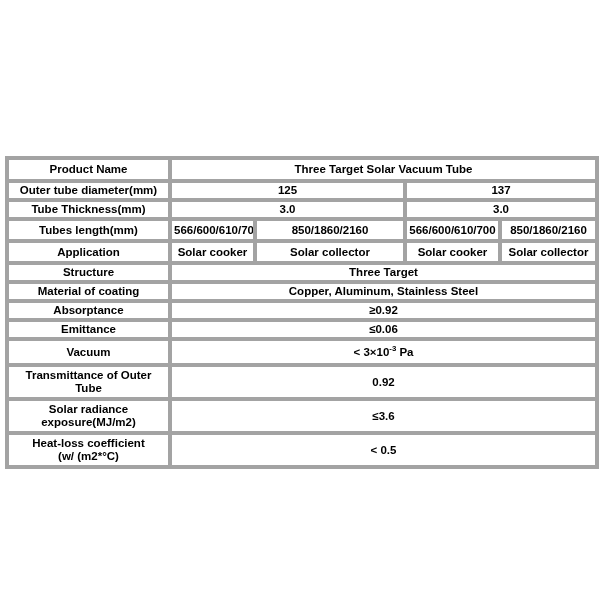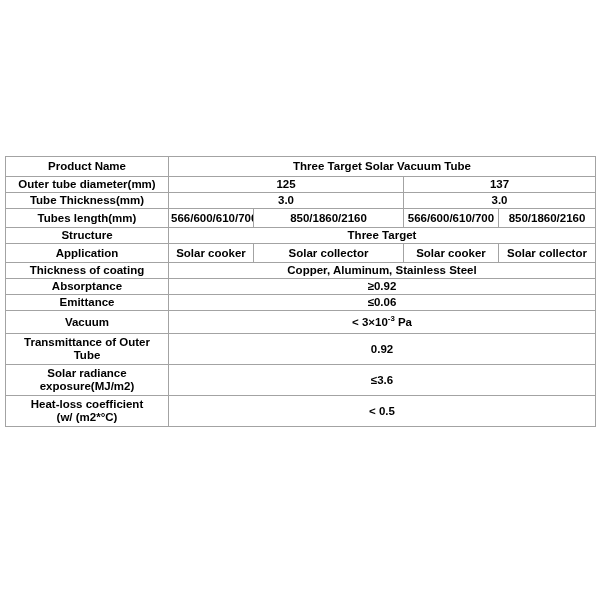--- a/index.html
+++ b/index.html
@@ -22,21 +22,21 @@
   }
 
   table.spec {
     border-collapse: collapse;
     table-layout: fixed;
     width: 590px;
     background: #ffffff;
   }
 
   table.spec td {
-    border: 1px solid #a3a3a3;
+    border: 4px solid #a3a3a3;
     color: #000000;
     text-align: center;
     vertical-align: middle;
     padding: 0px 2px;
     line-height: 1.12;
     font-size: 11.5px;
     white-space: nowrap;
     overflow: hidden;
   }
 
@@ -101,35 +101,35 @@
 
       <tr>
         <td class="lbl" style="height:18px">Tubes length(mm)</td>
         <td class="val small">566/600/610/700</td>
         <td class="val">850/1860/2160</td>
         <td class="val small">566/600/610/700</td>
         <td class="val">850/1860/2160</td>
       </tr>
 
       <tr>
-        <td class="lbl" style="height:15px">Structure</td>
-        <td class="val" colspan="4">Three Target</td>
-      </tr>
-
-      <tr>
         <td class="lbl" style="height:18px">Application</td>
         <td class="val">Solar cooker</td>
         <td class="val">Solar collector</td>
         <td class="val">Solar cooker</td>
         <td class="val">Solar collector</td>
       </tr>
 
+      <tr>
+        <td class="lbl" style="height:15px">Structure</td>
+        <td class="val" colspan="4">Three Target</td>
+      </tr>
+
 
       <tr>
-        <td class="lbl" style="height:15px">Thickness of coating</td>
+        <td class="lbl" style="height:15px">Material of coating</td>
         <td class="val" colspan="4">Copper, Aluminum, Stainless Steel</td>
       </tr>
 
       <tr>
         <td class="lbl" style="height:15px">Absorptance</td>
         <td class="val" colspan="4">≥0.92</td>
       </tr>
 
       <tr>
         <td class="lbl" style="height:15px">Emittance</td>

